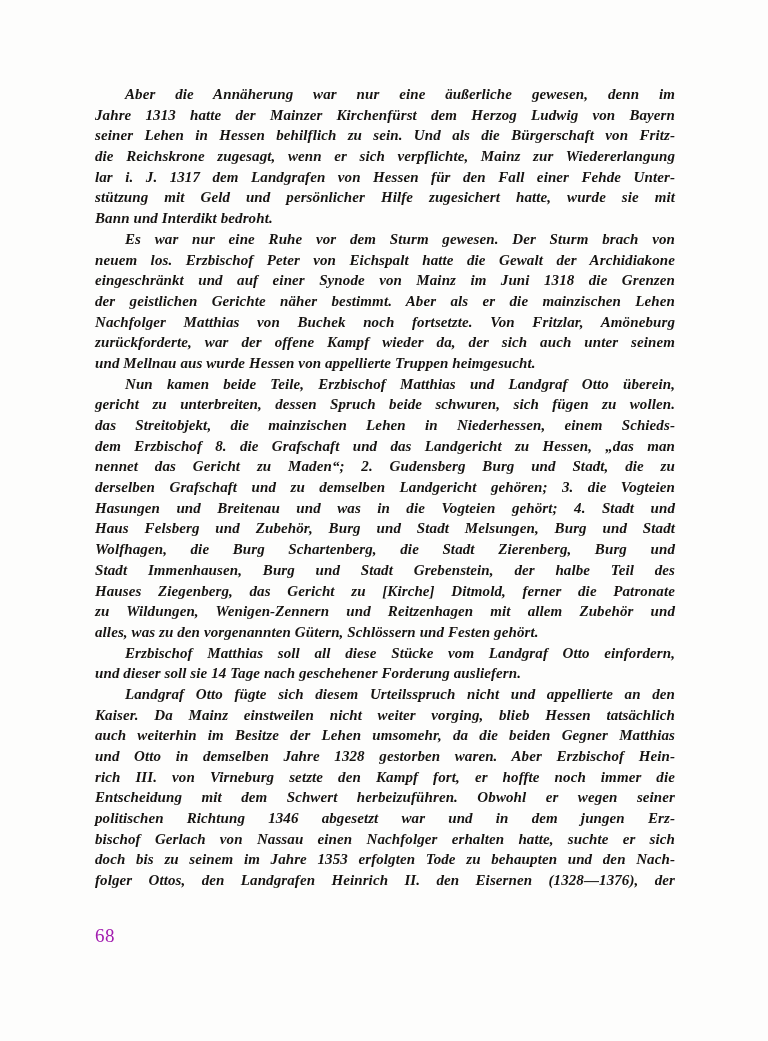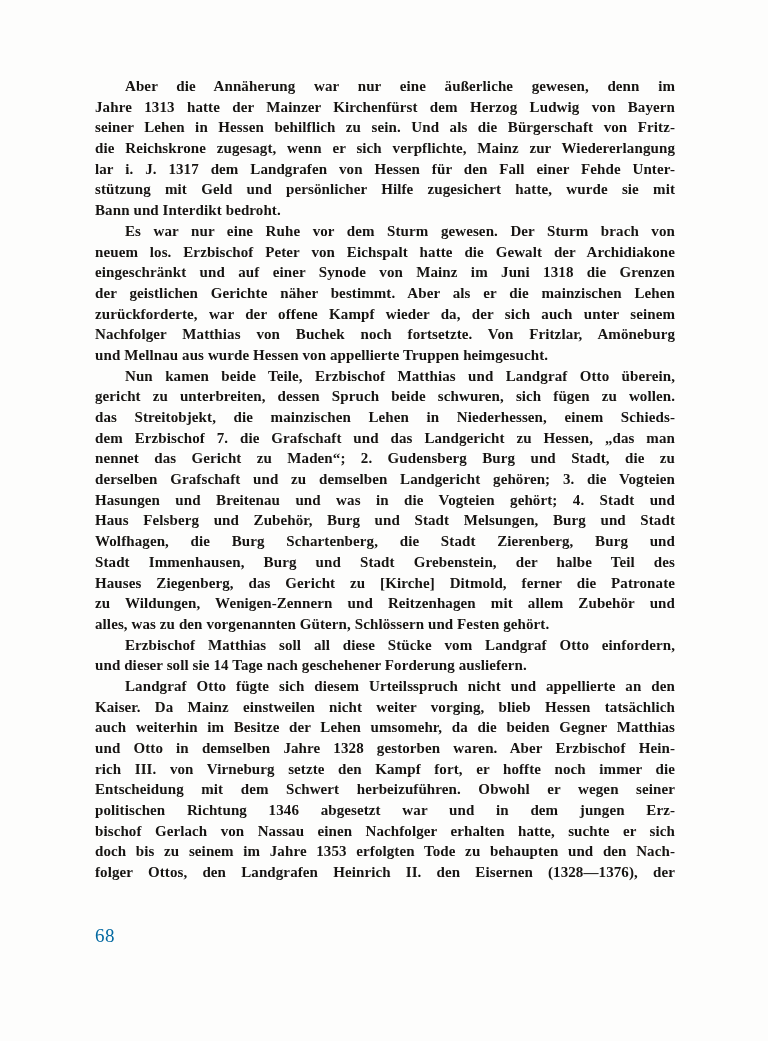--- a/index.html
+++ b/index.html
@@ -12,44 +12,45 @@
     width: 768px;
     height: 1041px;
     background: #fdfdfc;
     overflow: hidden;
     font-family: "Liberation Serif", "DejaVu Serif", serif;
     color: #161412;
   }
   .text-block {
     position: absolute;
     left: 95px;
-    top: 76px;
+    top: 84px;
     width: 580px;
     font-size: 15px;
     font-weight: 700;
     line-height: 20.7px;
     letter-spacing: 0.1px;
+    font-style: italic;
   }
   .paragraph { margin: 0; }
   .line {
     text-align: justify;
     text-align-last: justify;
     white-space: normal;
     height: 20.7px;
     overflow: visible;
   }
   .line.indent { text-indent: 30px; }
   .line.endline { text-align-last: left; }
   .page-number {
     position: absolute;
     left: 95px;
     top: 925px;
     font-size: 19px;
     font-weight: 400;
-    color: #0369a1;
+    color: #a21caf;
     letter-spacing: 0.5px;
   }
 </style>
 </head>
 <body>
 
 <div class="page">
   <div class="text-block">
       <div class="paragraph">
         <div class="line indent">Aber die Annäherung war nur eine äußerliche gewesen, denn im</div>
@@ -58,29 +59,29 @@
         <div class="line">die Reichskrone zugesagt, wenn er sich verpflichte, Mainz zur Wiedererlangung</div>
         <div class="line">lar i. J. 1317 dem Landgrafen von Hessen für den Fall einer Fehde Unter-</div>
         <div class="line">stützung mit Geld und persönlicher Hilfe zugesichert hatte, wurde sie mit</div>
         <div class="line endline">Bann und Interdikt bedroht.</div>
       </div>
       <div class="paragraph">
         <div class="line indent">Es war nur eine Ruhe vor dem Sturm gewesen. Der Sturm brach von</div>
         <div class="line">neuem los. Erzbischof Peter von Eichspalt hatte die Gewalt der Archidiakone</div>
         <div class="line">eingeschränkt und auf einer Synode von Mainz im Juni 1318 die Grenzen</div>
         <div class="line">der geistlichen Gerichte näher bestimmt.  Aber als er die mainzischen Lehen</div>
+        <div class="line">Nachfolger Matthias von Buchek noch fortsetzte. Von Fritzlar, Amöneburg</div>
         <div class="line">zurückforderte, war der offene Kampf wieder da, der sich auch unter seinem</div>
-        <div class="line">Nachfolger Matthias von Buchek noch fortsetzte. Von Fritzlar, Amöneburg</div>
         <div class="line endline">und Mellnau aus wurde Hessen von appellierte Truppen heimgesucht.</div>
       </div>
       <div class="paragraph">
         <div class="line indent">Nun kamen beide Teile, Erzbischof Matthias und Landgraf Otto überein,</div>
         <div class="line">gericht zu unterbreiten, dessen Spruch beide schwuren, sich fügen zu wollen.</div>
         <div class="line">das Streitobjekt, die mainzischen Lehen in Niederhessen, einem Schieds-</div>
-        <div class="line">dem Erzbischof 7. die Grafschaft und das Landgericht zu Hessen, „das man</div>
+        <div class="line">dem Erzbischof 8. die Grafschaft und das Landgericht zu Hessen, „das man</div>
         <div class="line">nennet das Gericht zu Maden“; 2. Gudensberg Burg und Stadt, die zu</div>
         <div class="line">derselben Grafschaft und zu demselben Landgericht gehören; 3. die Vogteien</div>
         <div class="line">Hasungen und Breitenau und was in die Vogteien gehört; 4. Stadt und</div>
         <div class="line">Haus Felsberg und Zubehör, Burg und Stadt Melsungen, Burg und Stadt</div>
         <div class="line">Wolfhagen, die Burg Schartenberg, die Stadt Zierenberg, Burg und</div>
         <div class="line">Stadt Immenhausen, Burg und Stadt Grebenstein, der halbe Teil des</div>
         <div class="line">Hauses Ziegenberg, das Gericht zu [Kirche] Ditmold, ferner die Patronate</div>
         <div class="line">zu Wildungen, Wenigen-Zennern und Reitzenhagen mit allem Zubehör und</div>
         <div class="line endline">alles, was zu den vorgenannten Gütern, Schlössern und Festen gehört.</div>
       </div>

